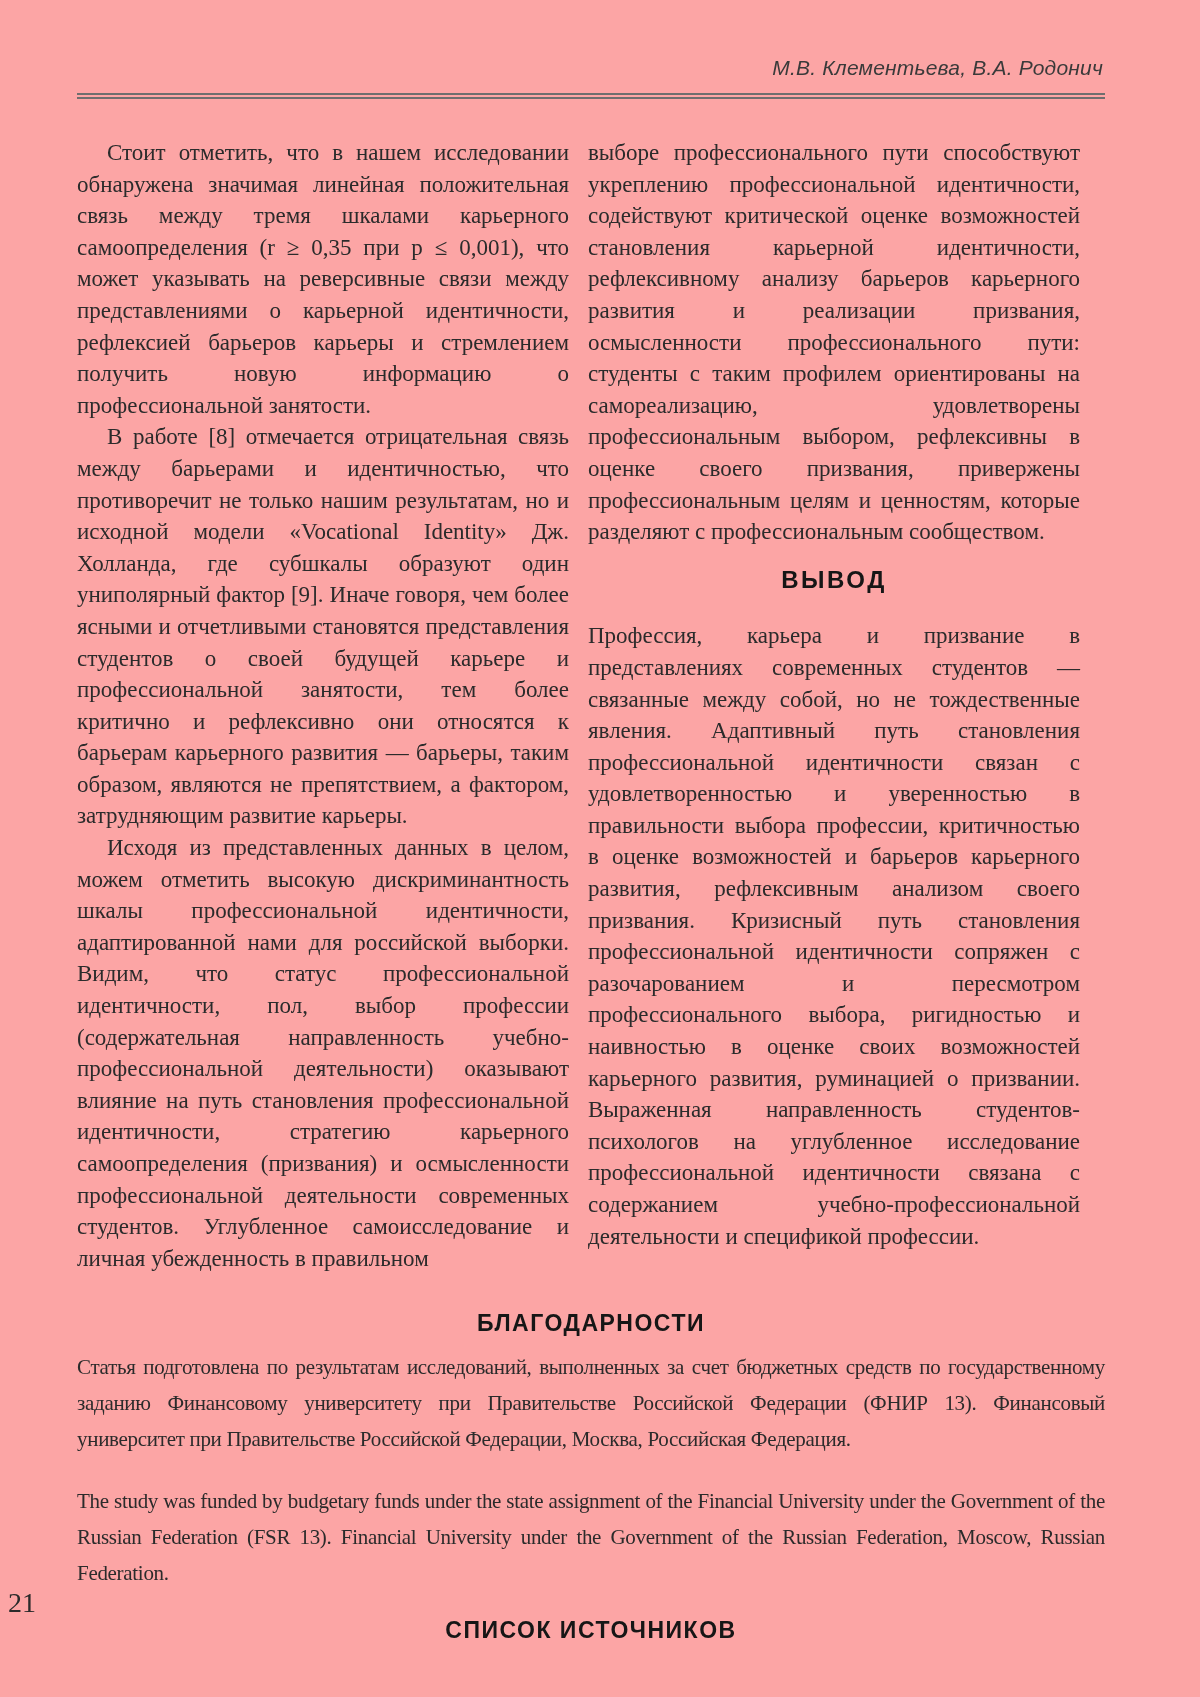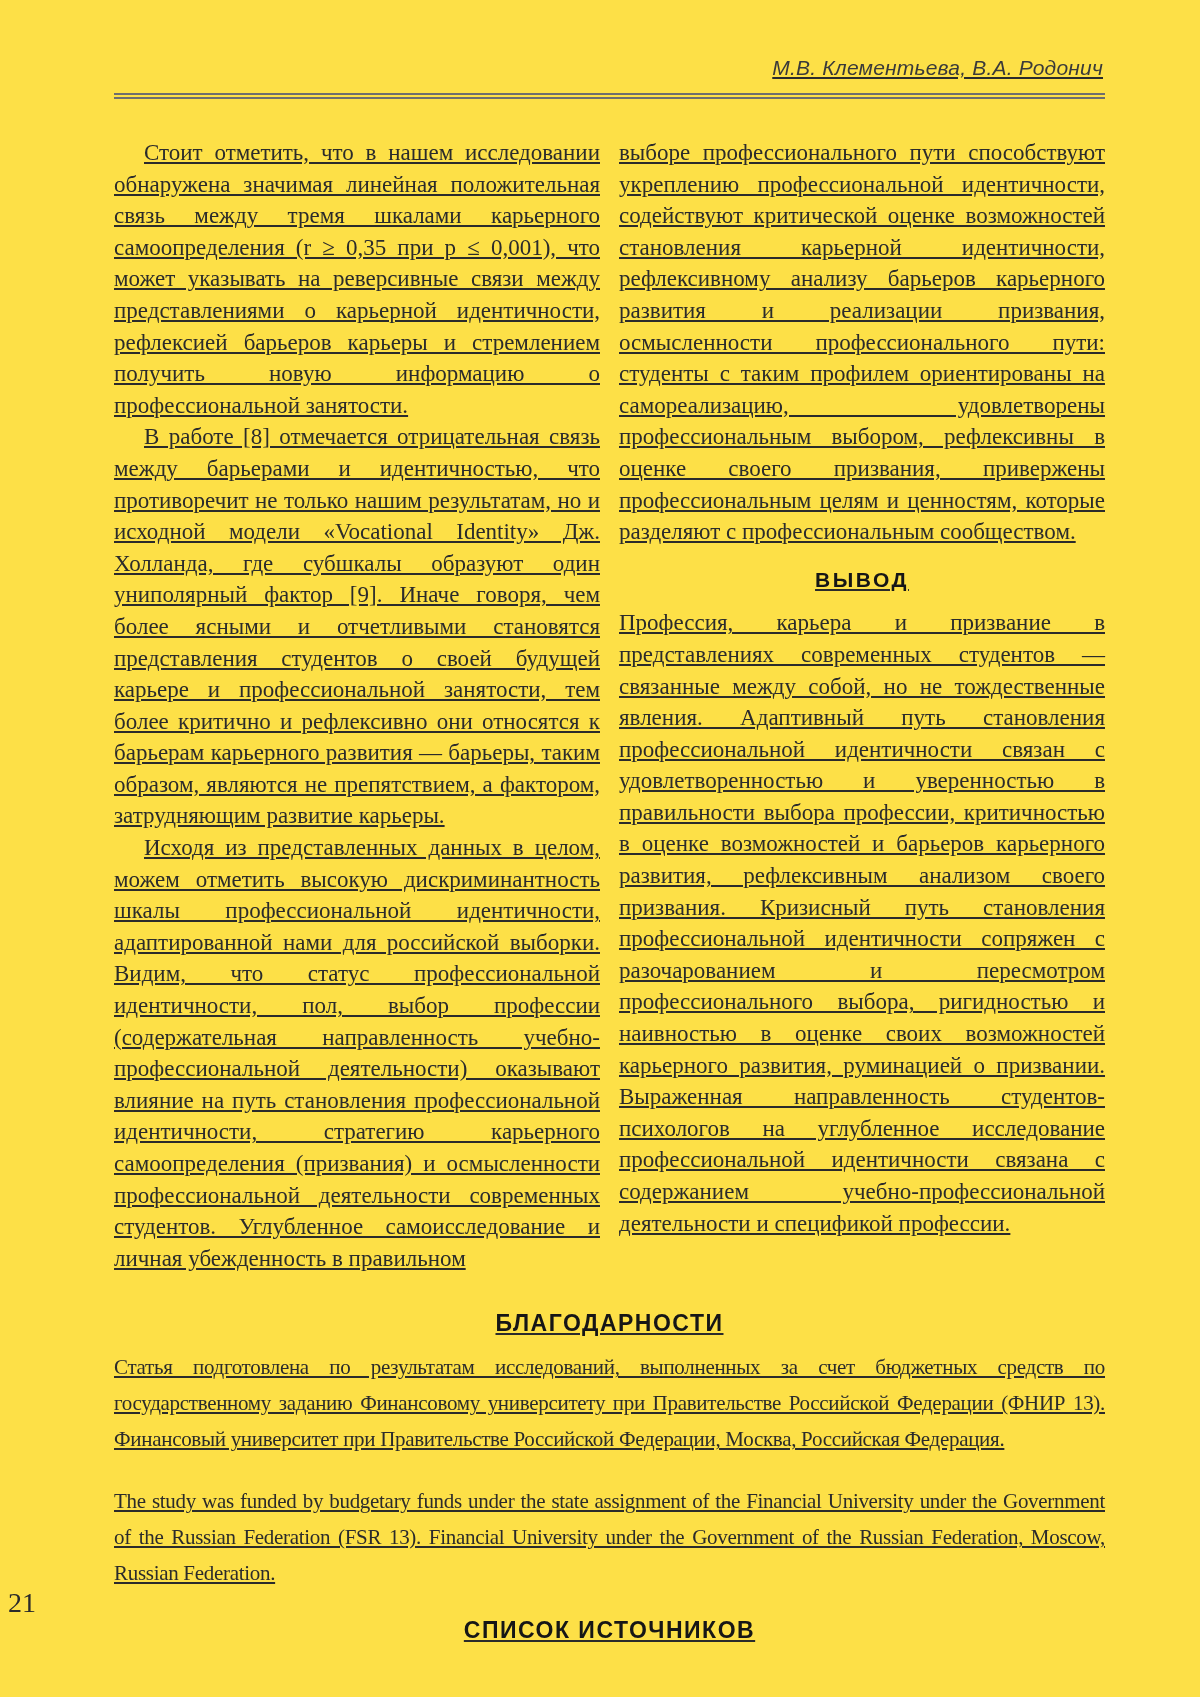--- a/index.html
+++ b/index.html
@@ -2,26 +2,25 @@
 <html lang="ru"><head>
 <meta charset="utf-8">
 <style>
   * { margin: 0; padding: 0; box-sizing: border-box; }
   html, body { background: #ffffff; }
   .page {
     position: relative;
     width: 1200px;
     height: 1697px;
     margin: 0 auto;
-    background: #fde047;
-    padding: 56px 95px 0 114px;
+    background: #fca5a5;
+    padding: 56px 95px 0 77px;
     font-family: "Liberation Serif", "DejaVu Serif", serif;
     color: #2b2b2b;
     overflow: hidden;
-    text-decoration: underline;
   }
   .running-head {
     text-align: right;
     font-family: "Liberation Sans", sans-serif;
     font-style: italic;
     font-size: 21px;
     color: #3a3a3a;
     letter-spacing: 0.2px;
     padding-right: 2px;
   }
@@ -46,22 +45,22 @@
   .col p { margin: 0; }
   .col p.indent { text-indent: 30px; }
   .heading {
     font-family: "Liberation Sans", sans-serif;
     font-weight: 700;
     text-align: center;
     color: #161616;
     letter-spacing: 2.5px;
   }
   .vyvod-heading {
-    font-size: 21px;
-    margin: 16px 0 12px 0;
+    font-size: 24px;
+    margin: 16px 0 25px 0;
   }
   .section-heading {
     font-size: 23px;
     letter-spacing: 1.5px;
   }
   .ack-ru { margin-top: 36px; }
   .ack-en { margin-top: 26px; }
   .refs   { margin-top: 26px; }
   .section-body {
     margin-top: 12px;

